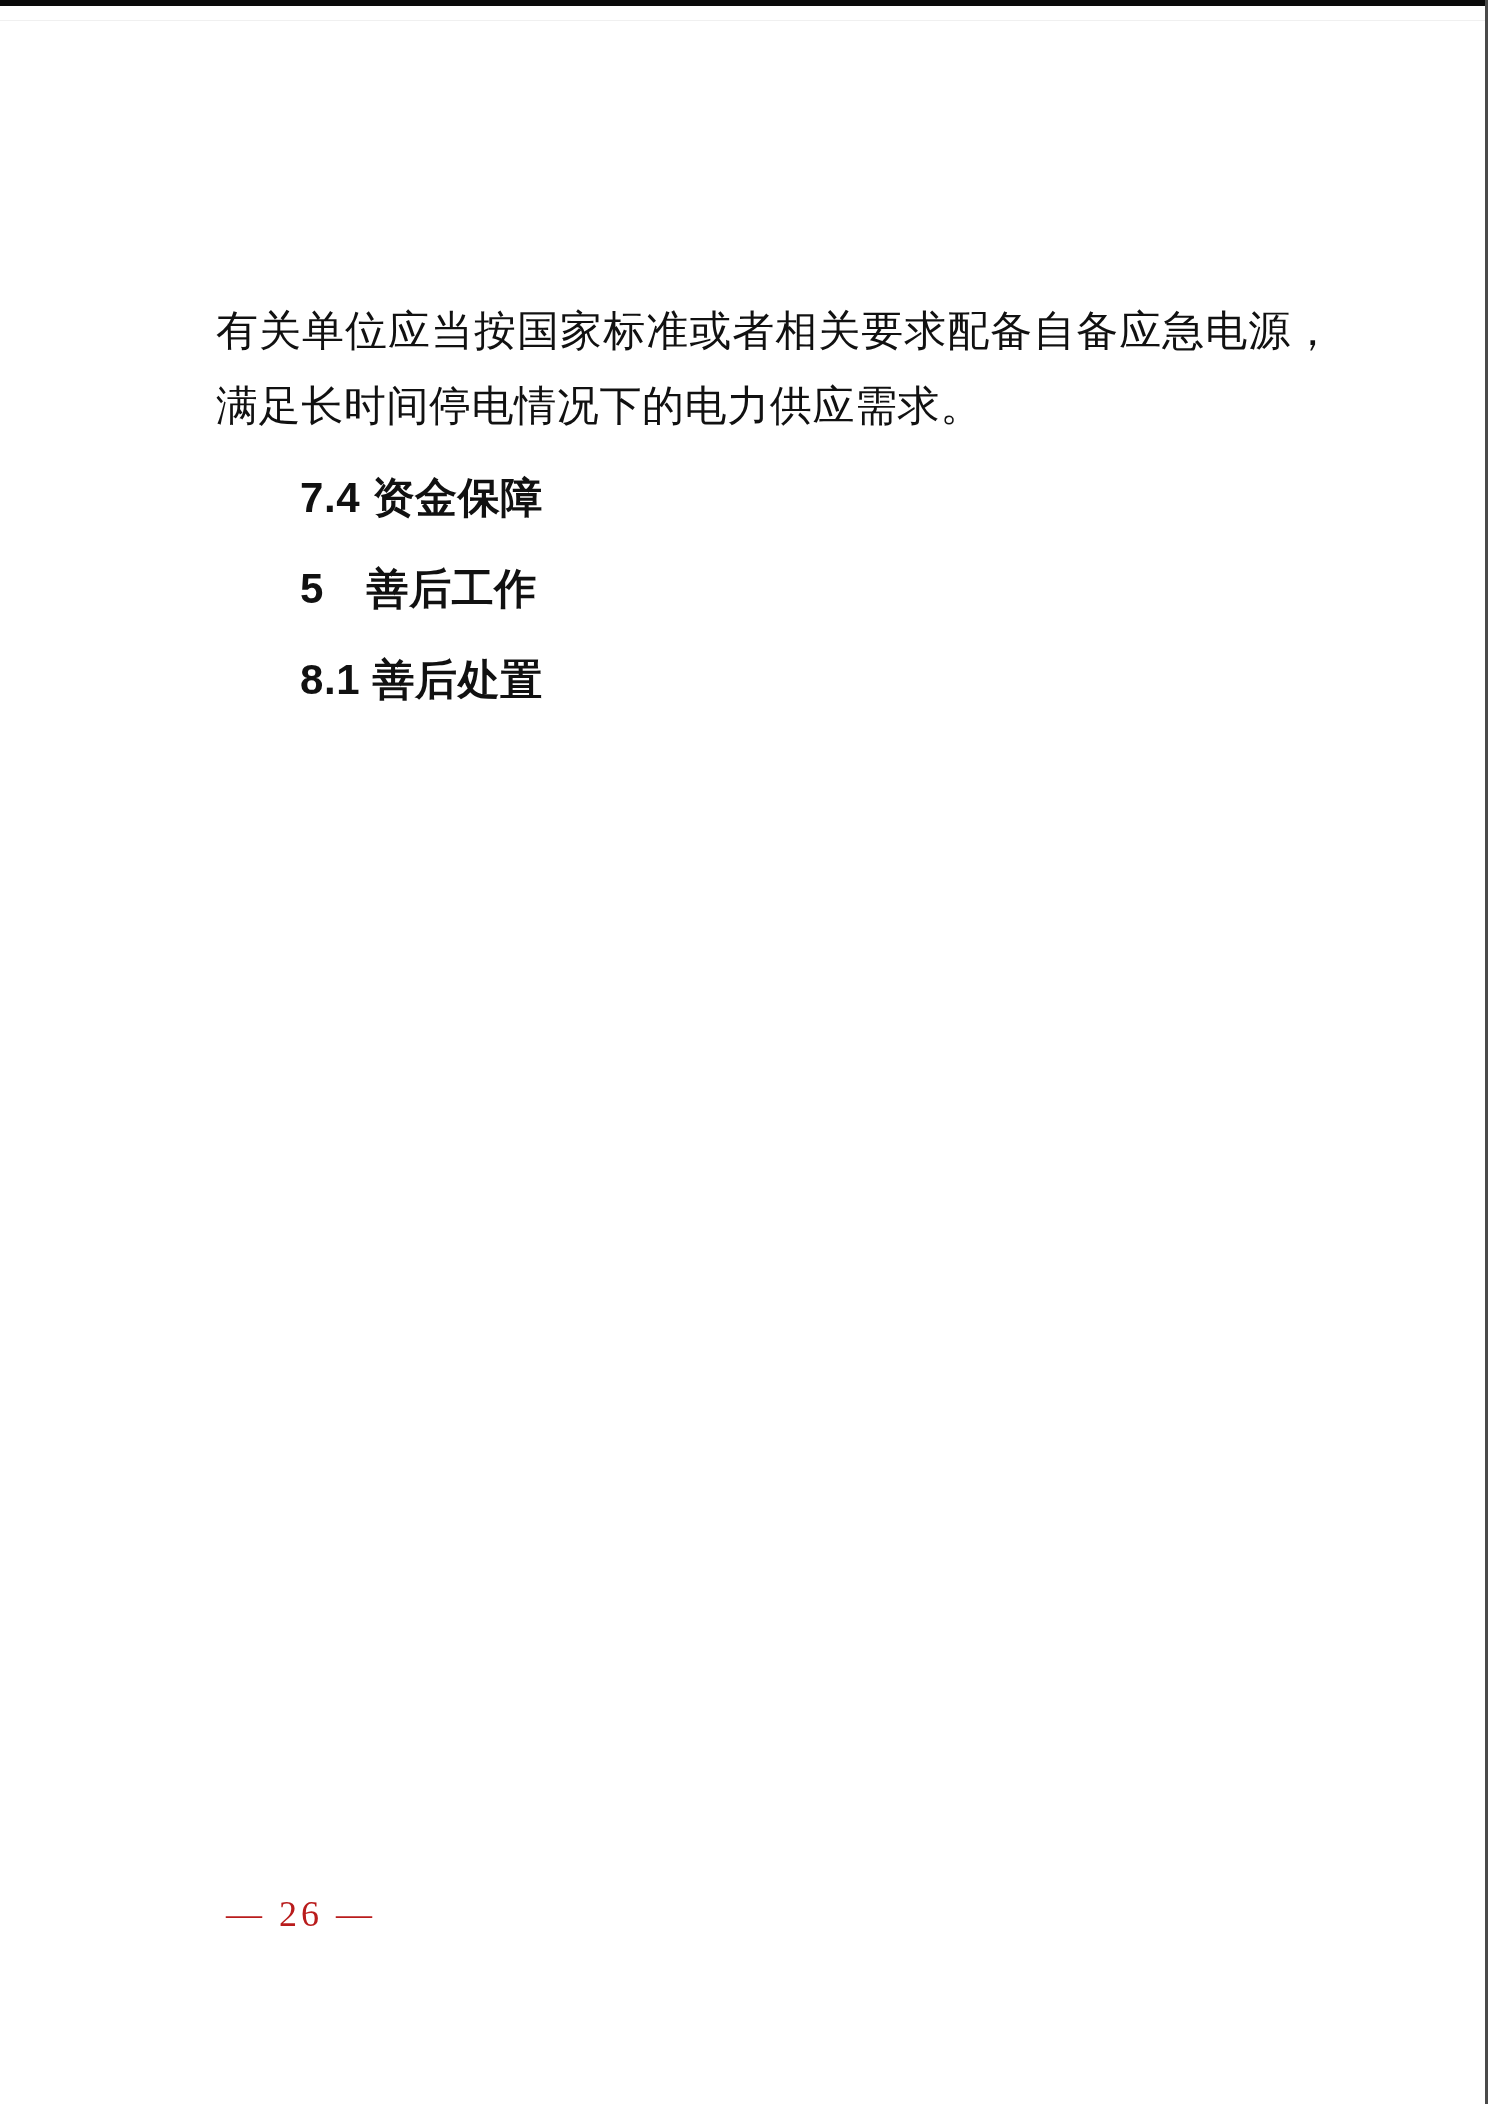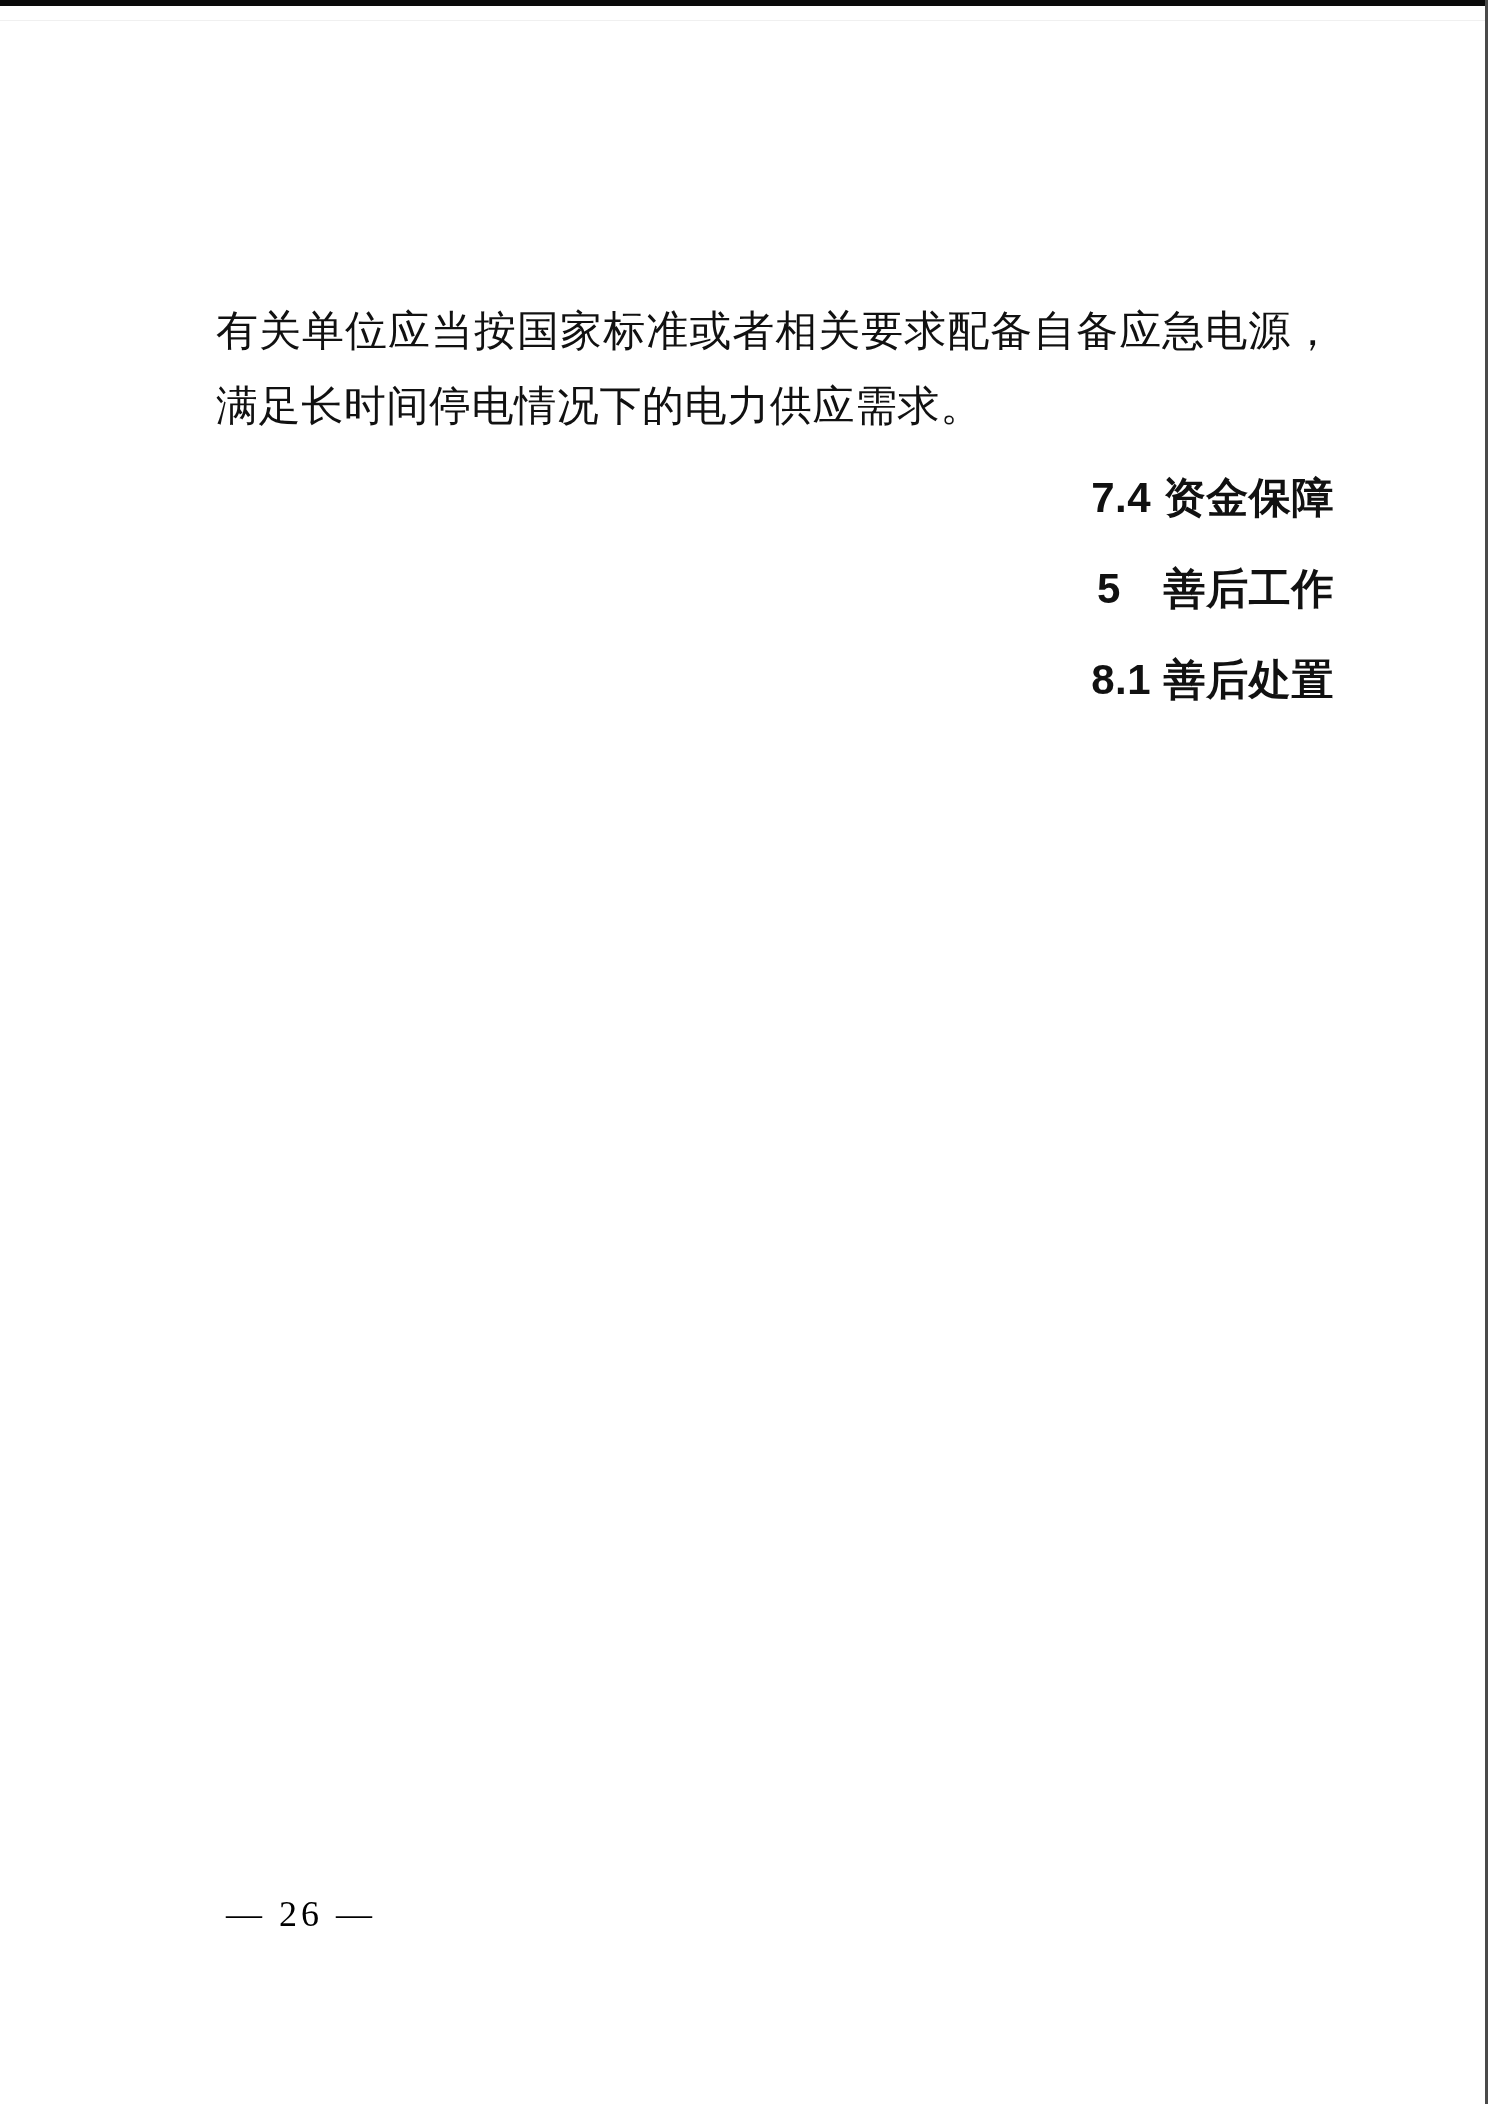--- a/index.html
+++ b/index.html
@@ -57,29 +57,29 @@
     font-family: "Liberation Serif", "DejaVu Serif", serif;
     font-weight: 400;
   }
   .doc-body p.indent {
     text-indent: 2em;
   }
   .doc-body p.heading {
     font-family: "Liberation Sans", "DejaVu Sans", sans-serif;
     font-weight: 700;
     text-indent: 2em;
-    text-align: right;
+    text-align: left;
   }
   .page-footer {
     position: absolute;
     left: 226px;
     top: 1893px;
     font-size: 36px;
     letter-spacing: 4px;
-    color: #000000;
+    color: #b91c1c;
     font-family: "Liberation Serif", "DejaVu Serif", serif;
   }
 </style>
 </head>
 <body>
 
 <div class="page">
   <div class="top-border"></div>
   <div class="top-border-shadow"></div>
   <div class="right-border"></div>

